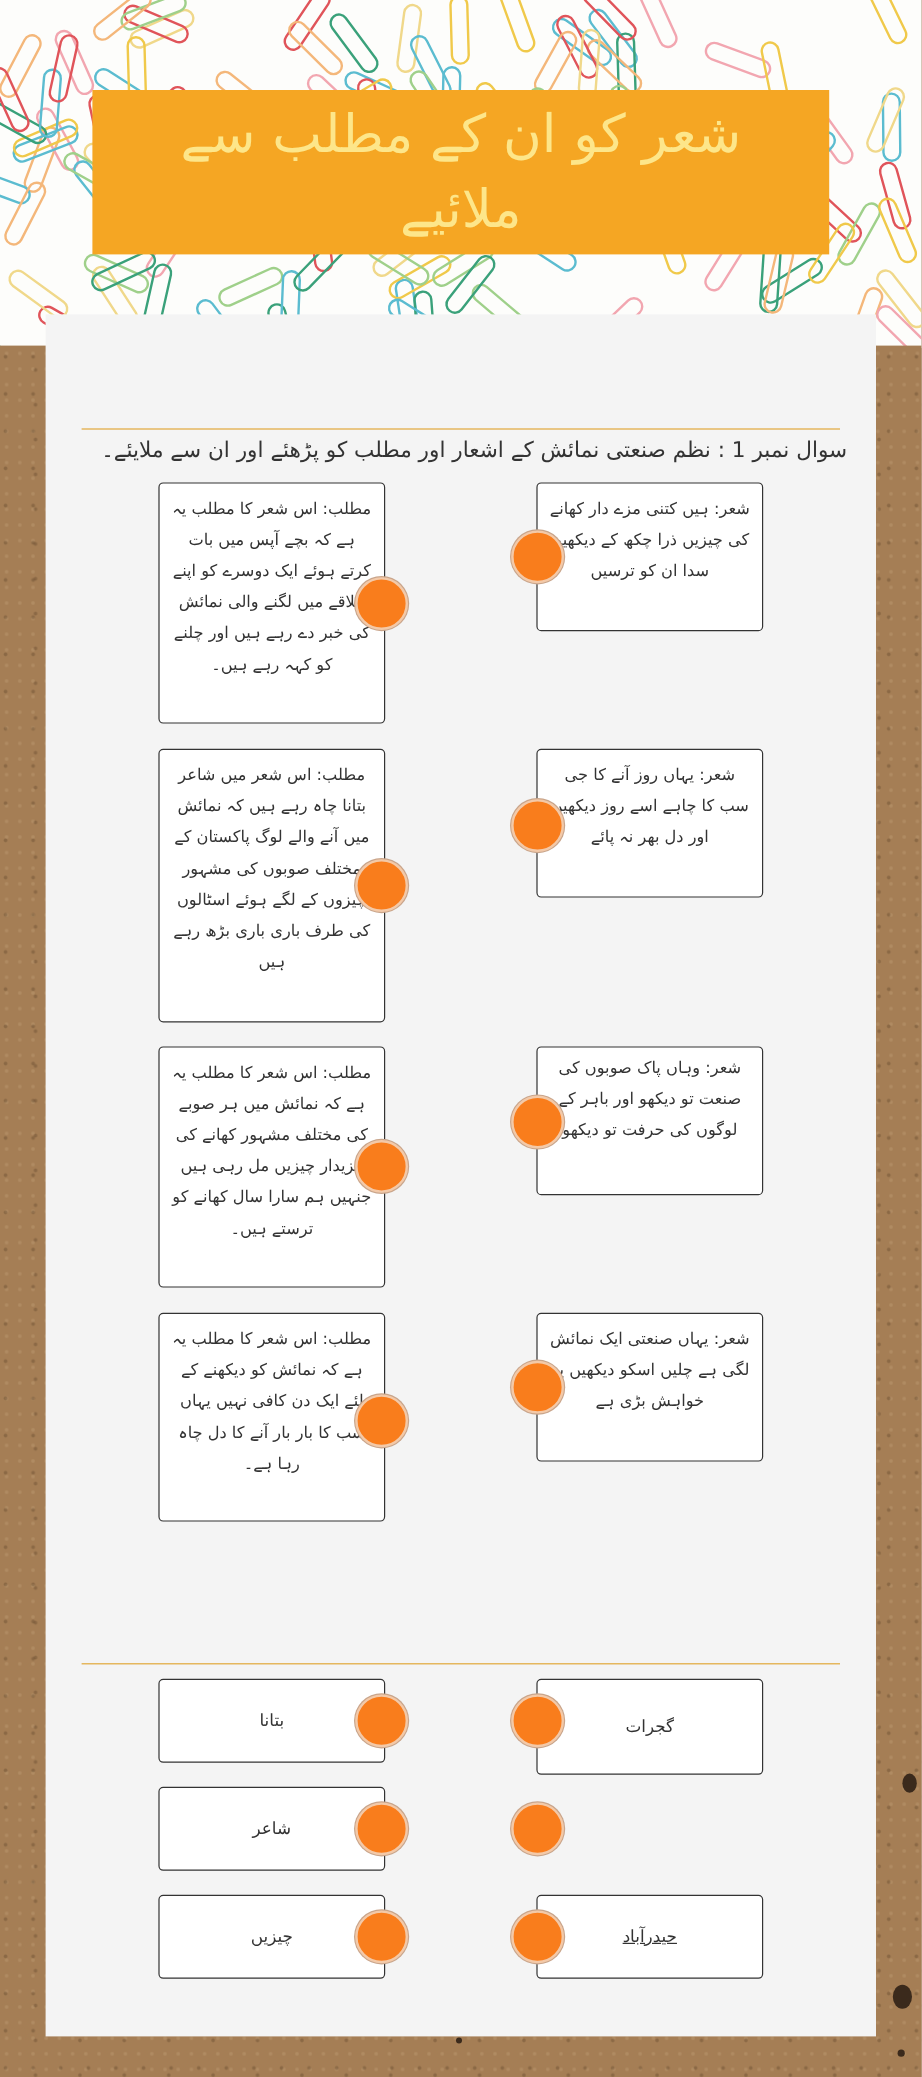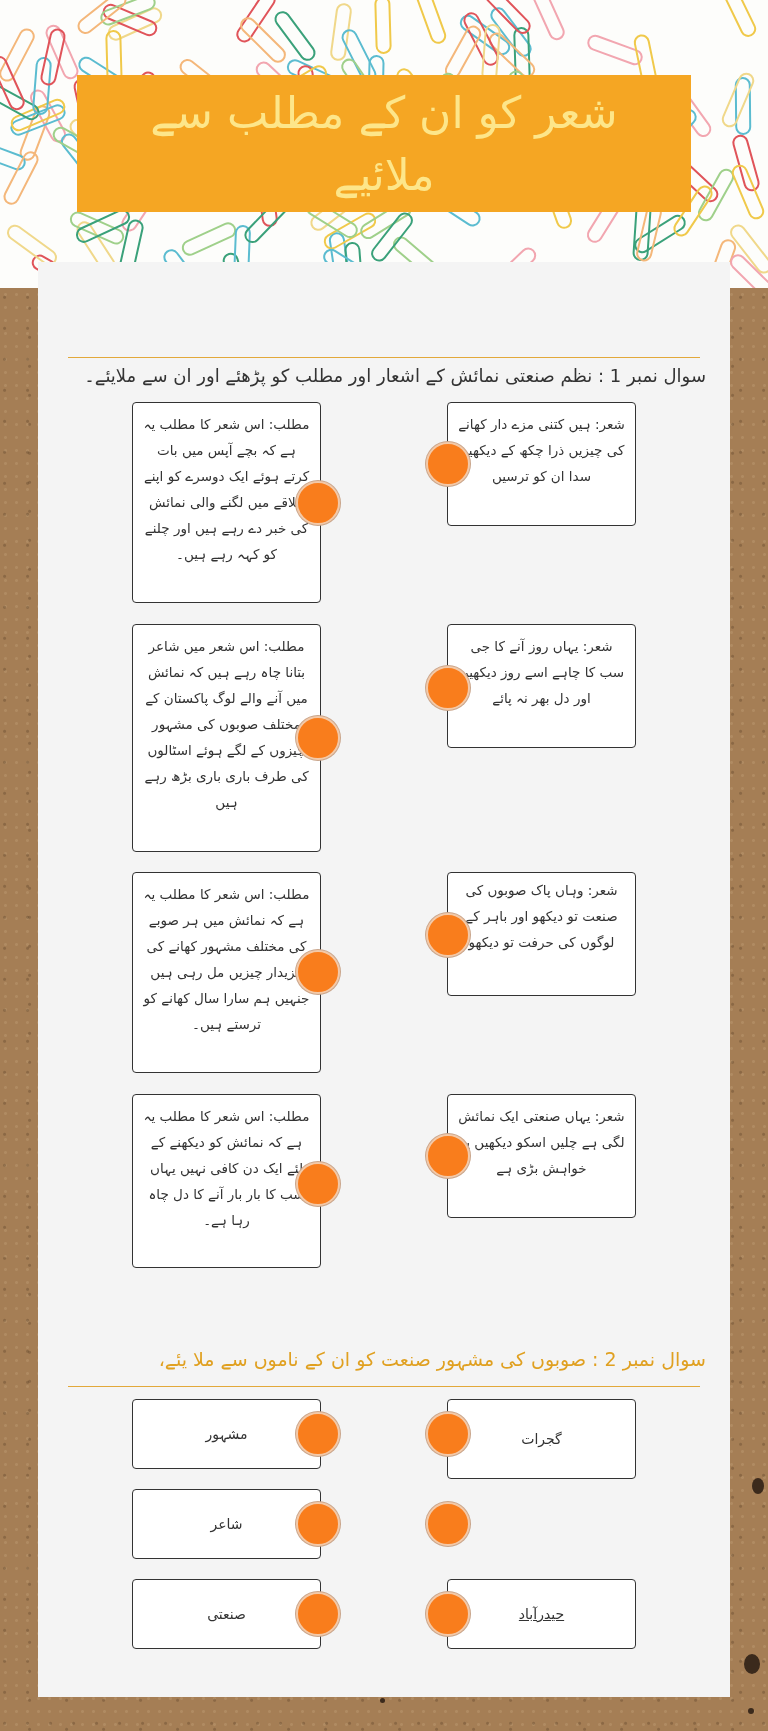--- a/index.html
+++ b/index.html
@@ -282,39 +282,38 @@
 
   <div class="card top" style="left:94px;top:832px;width:189px;height:174px;padding-top:8px;">
     <span>مطلب: اس شعر کا مطلب یہ ہے کہ نمائش کو دیکھنے کے لئے ایک دن کافی نہیں یہاں سب کا بار بار آنے کا دل چاہ رہا ہے۔</span>
   </div>
   <div class="dot" style="left:258px;top:900px;"></div>
   <div class="card top" style="left:409px;top:832px;width:189px;height:124px;padding-top:8px;">
     <span>شعر: یہاں صنعتی ایک نمائش لگی ہے چلیں اسکو دیکھیں یہ خواہش بڑی ہے</span>
   </div>
   <div class="dot" style="left:388px;top:872px;"></div>
 
-  <div class="section-heading" style="left:24px;top:1084px;width:644px;">سوال نمبر 2 : صوبوں کی مشہور صنعت کو ان کے ناموں سے ملا یئے،</div>
   <div class="rule" style="left:30px;top:1124px;width:632px;"></div>
 
   <div class="card short" style="left:94px;top:1137px;width:189px;height:70px;">
-    <span>مشہور</span>
+    <span>بتانا</span>
   </div>
   <div class="dot" style="left:258px;top:1150px;"></div>
   <div class="card short" style="left:409px;top:1137px;width:189px;height:80px;">
     <span>گجرات</span>
   </div>
   <div class="dot" style="left:388px;top:1150px;"></div>
 
   <div class="card short" style="left:94px;top:1227px;width:189px;height:70px;">
     <span>شاعر</span>
   </div>
   <div class="dot" style="left:258px;top:1240px;"></div>
   <div class="dot" style="left:388px;top:1240px;"></div>
 
   <div class="card short" style="left:94px;top:1317px;width:189px;height:70px;">
-    <span>صنعتی</span>
+    <span>چیزیں</span>
   </div>
   <div class="dot" style="left:258px;top:1330px;"></div>
   <div class="card short" style="left:409px;top:1317px;width:189px;height:70px;text-decoration:underline;">
     <span>حیدرآباد</span>
   </div>
   <div class="dot" style="left:388px;top:1330px;"></div>
 </div>
 
 </body></html>

